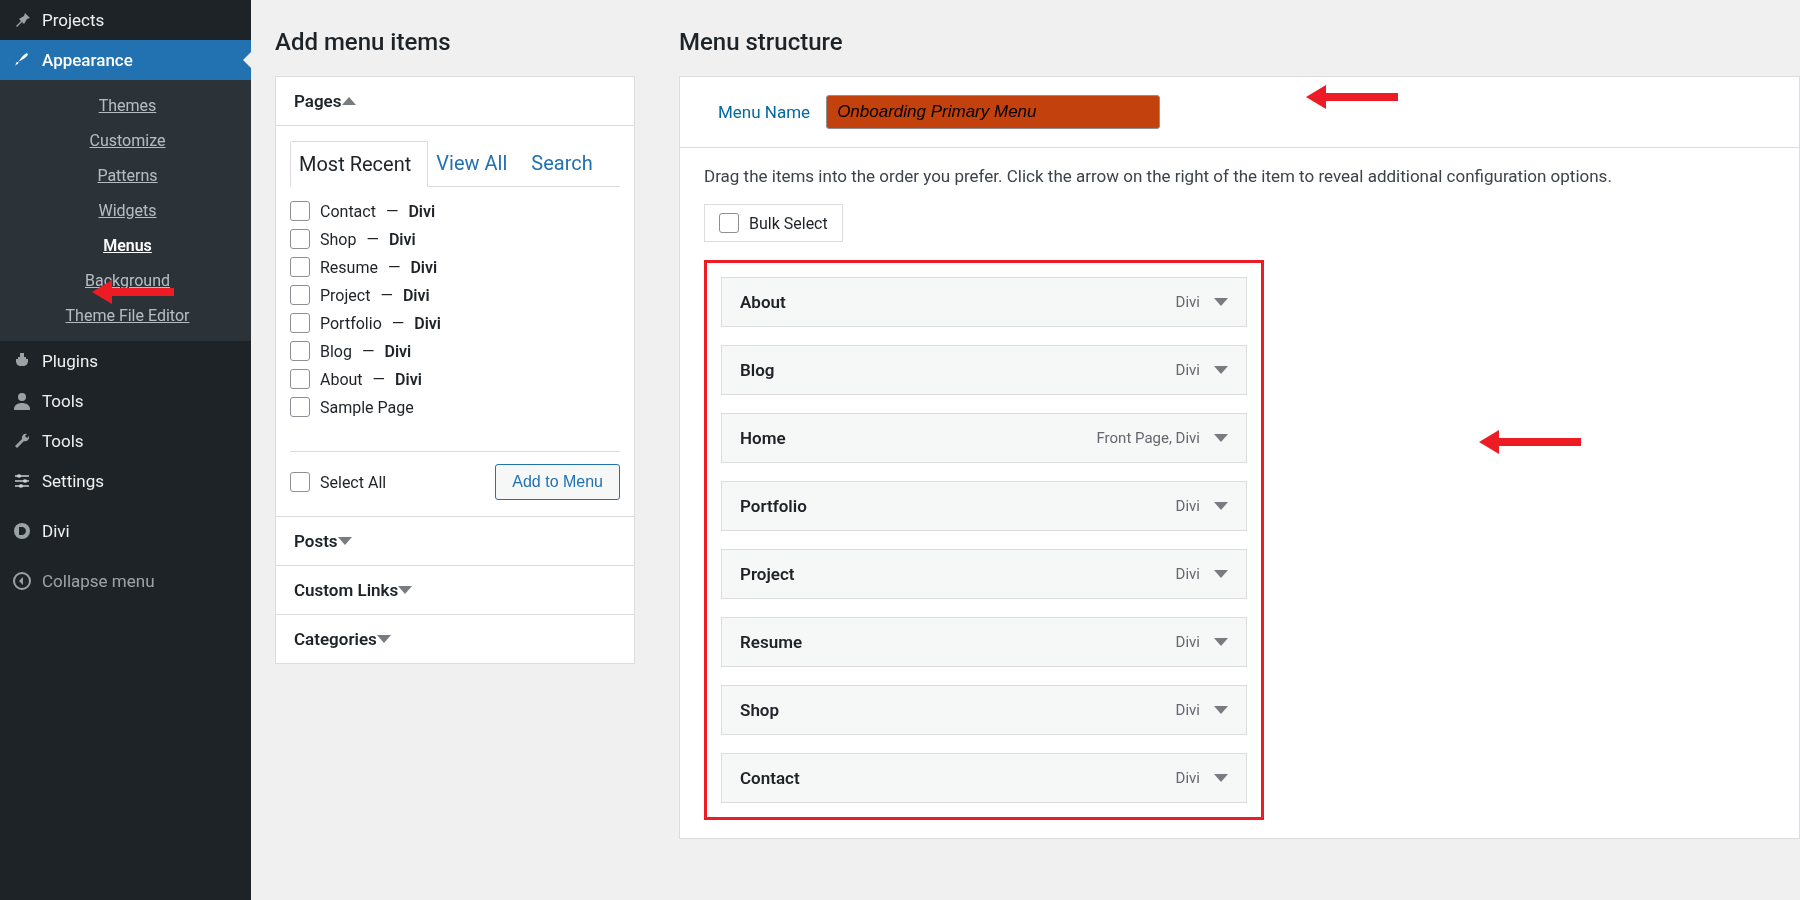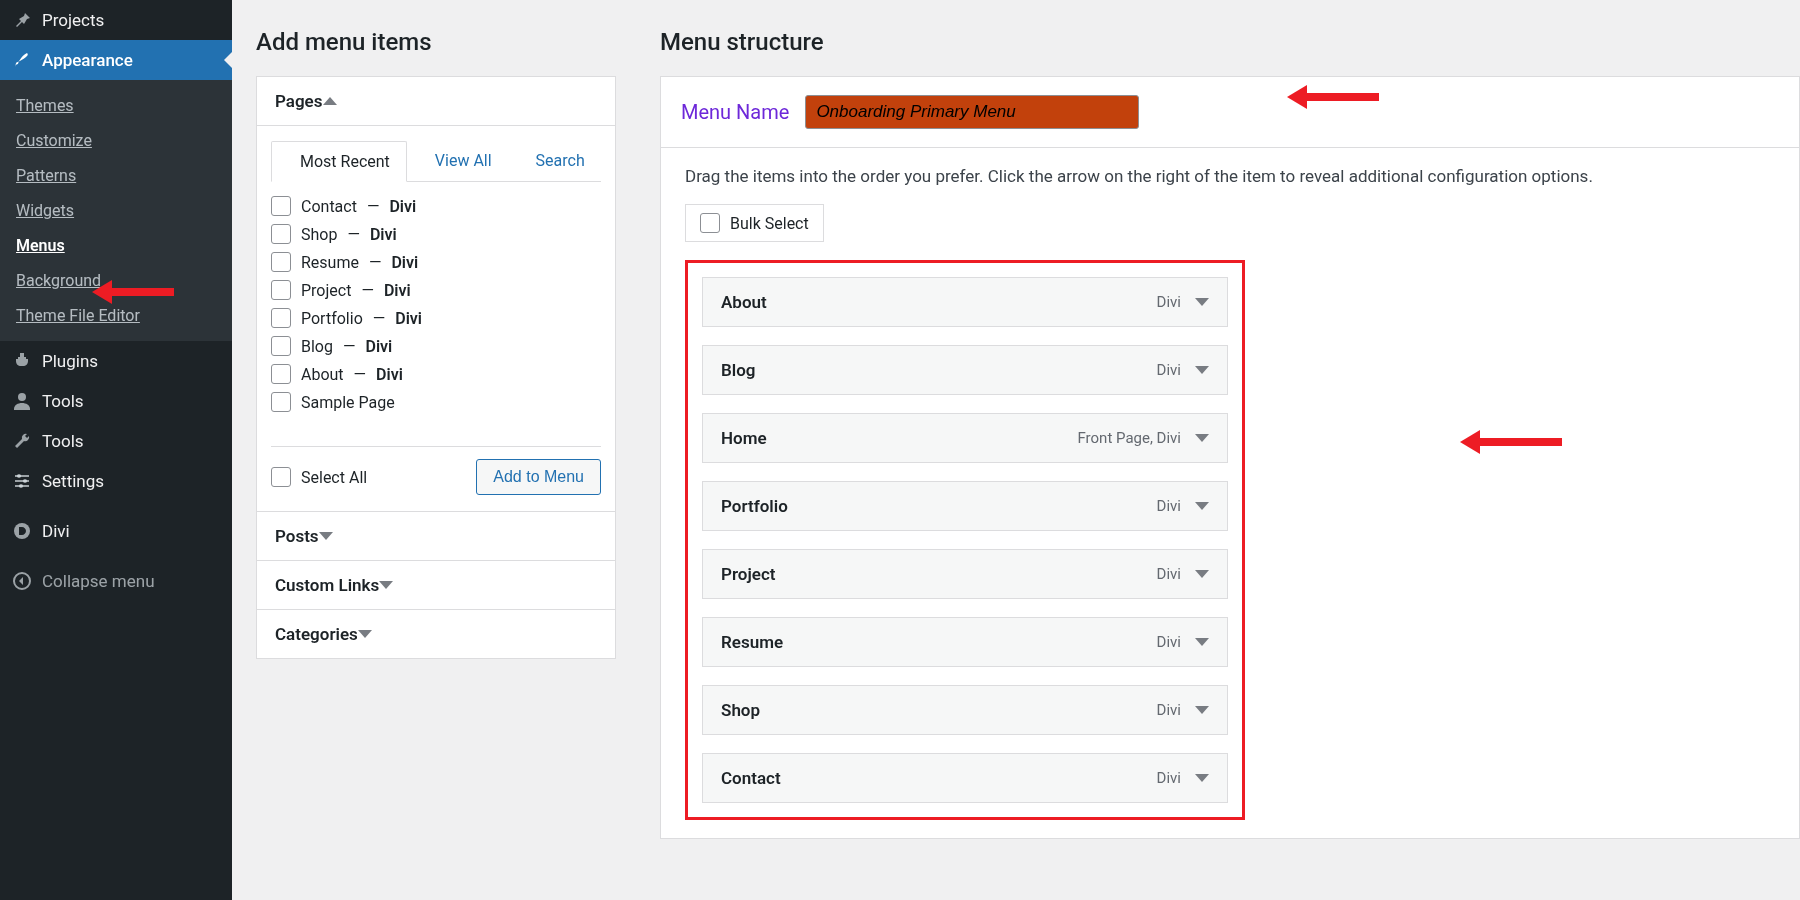--- a/index.html
+++ b/index.html
@@ -7,24 +7,25 @@
     font-family: -apple-system, BlinkMacSystemFont, "Segoe UI", Roboto, Arial, sans-serif;
     font-size: 13px;
     background: #f0f0f1;
     color: #1d2327;
     display: flex;
     min-height: 100vh;
   }
 
   
   .sidebar {
-    width: 232px;
+    width: 251px;
     background: #1d2327;
     color: #f0f0f1;
     flex-shrink: 0;
+    text-align: center;
   }
   .sidebar .menu-item {
     display: flex;
     align-items: center;
     gap: 10px;
     padding: 10px 12px;
     color: #f0f0f1;
     font-size: 17px;
     cursor: pointer;
     position: relative;
@@ -116,22 +117,22 @@
   .metabox .mb-body { padding: 14px 14px 14px 14px; }
 
   
   .mb-tabs {
     display: flex;
     gap: 0;
     border-bottom: 1px solid #dcdcde;
     margin-bottom: 10px;
   }
   .mb-tab {
-    padding: 10px 16px 10px 28px;
-    font-size: 16px;
+    padding: 10px 16px 10px 8px;
+    font-size: 20px;
     color: #2271b1;
     cursor: pointer;
     position: relative;
     top: 1px;
   }
   .mb-tab.active {
     color: #1d2327;
     background: #fff;
     border: 1px solid #dcdcde;
     border-bottom-color: #fff;
@@ -195,22 +196,23 @@
   .right-header {
     display: flex;
     align-items: center;
     gap: 16px;
     padding: 18px 20px;
     border-bottom: 1px solid #dcdcde;
     background: #fff;
     position: relative;
   }
   .right-header label {
-    font-size: 20px;
-    color: #6d28d9;
+    font-size: 17px;
+    color: #0369a1;
+    margin-left: 18px;
   }
   .right-header input[type="text"] {
     width: 334px;
     font-size: 17px;
     padding: 6px 10px;
     border: 1px solid #8c8f94;
     border-radius: 3px;
     background: #c2410c;
     font-style: italic;
   }

